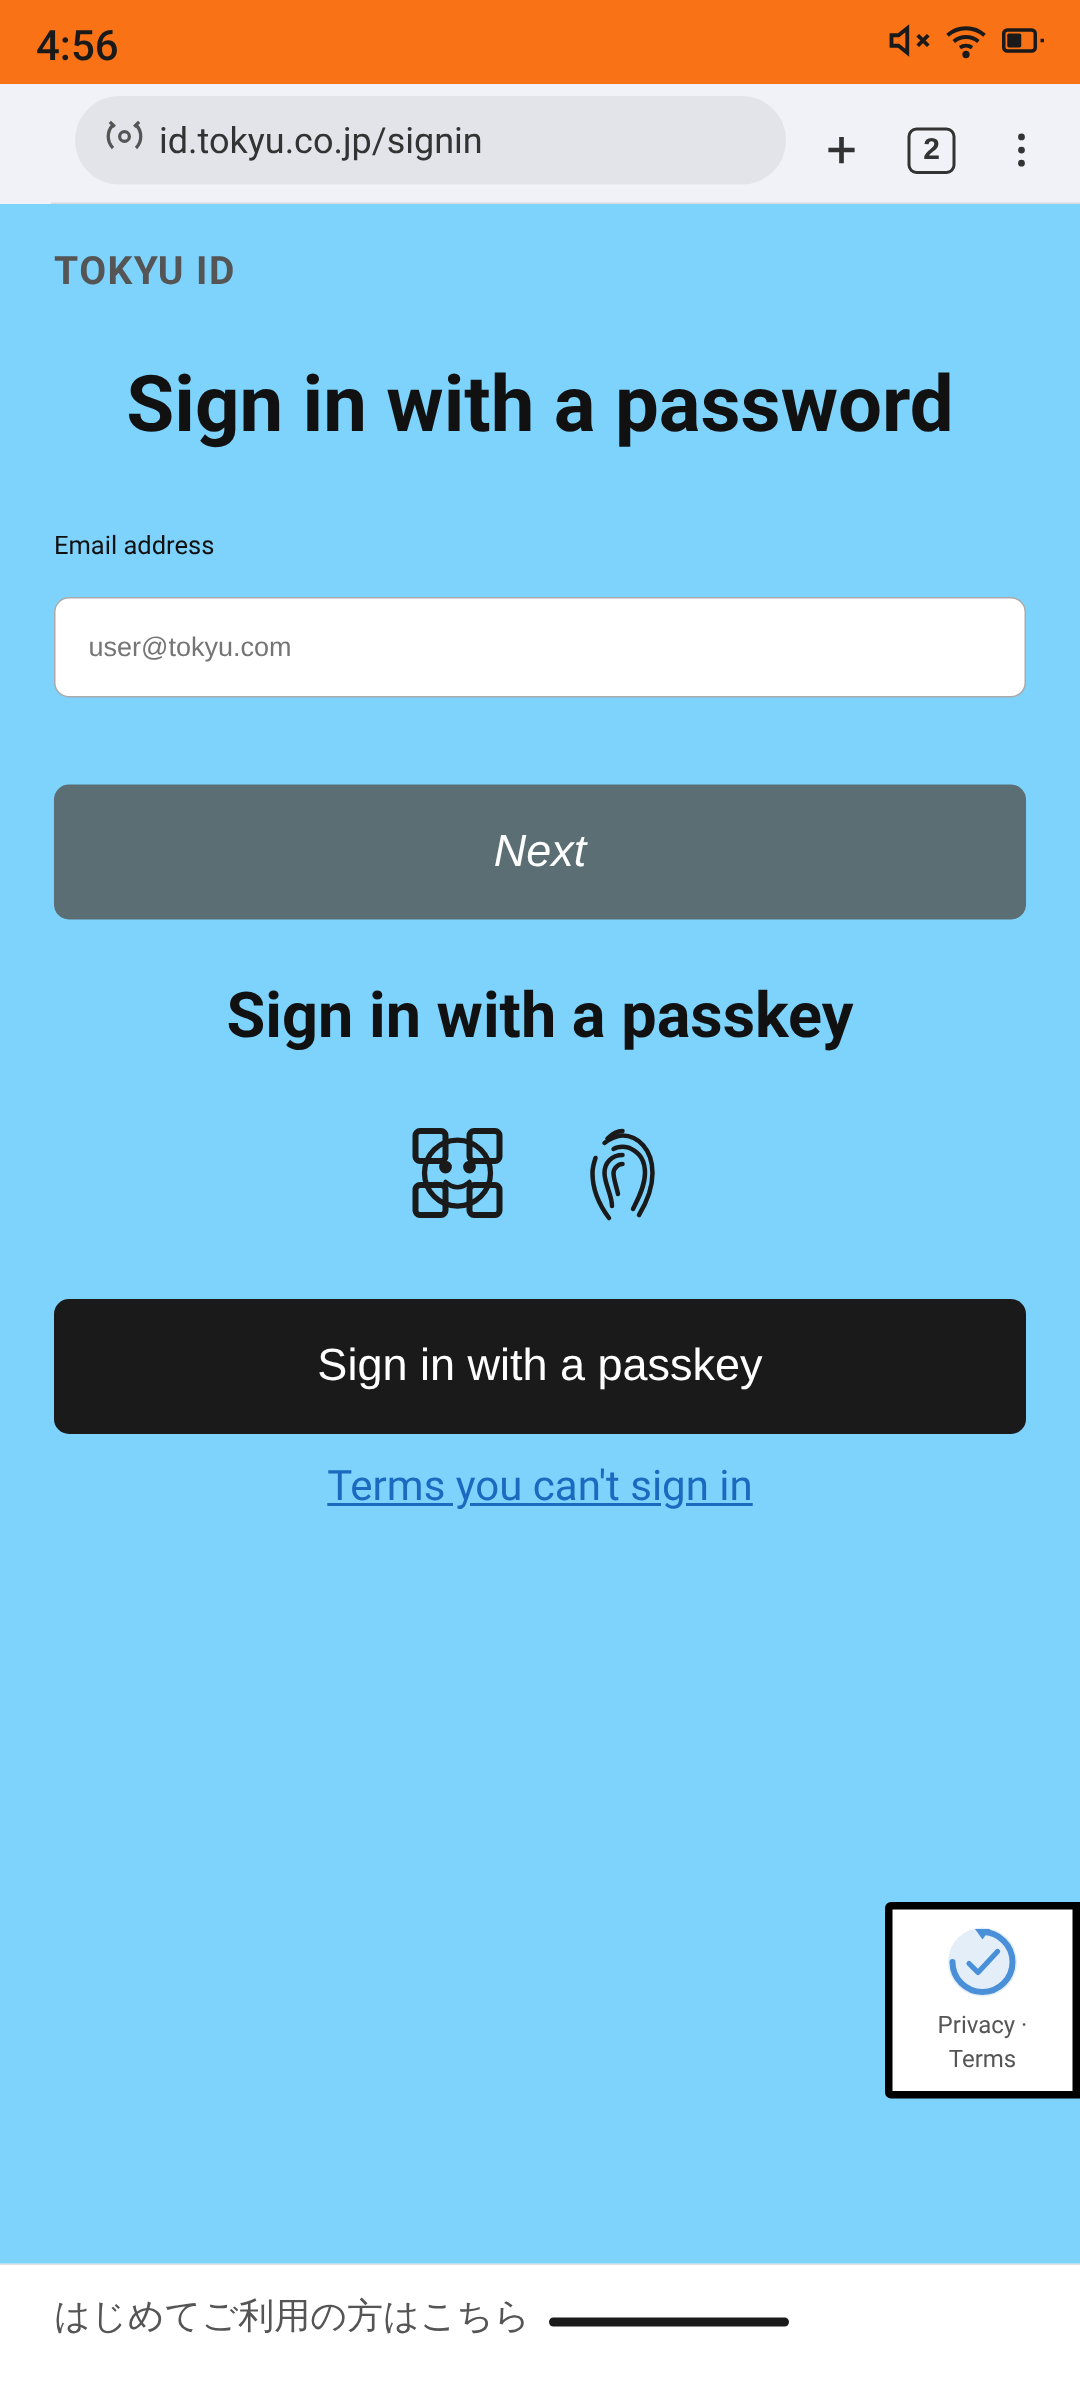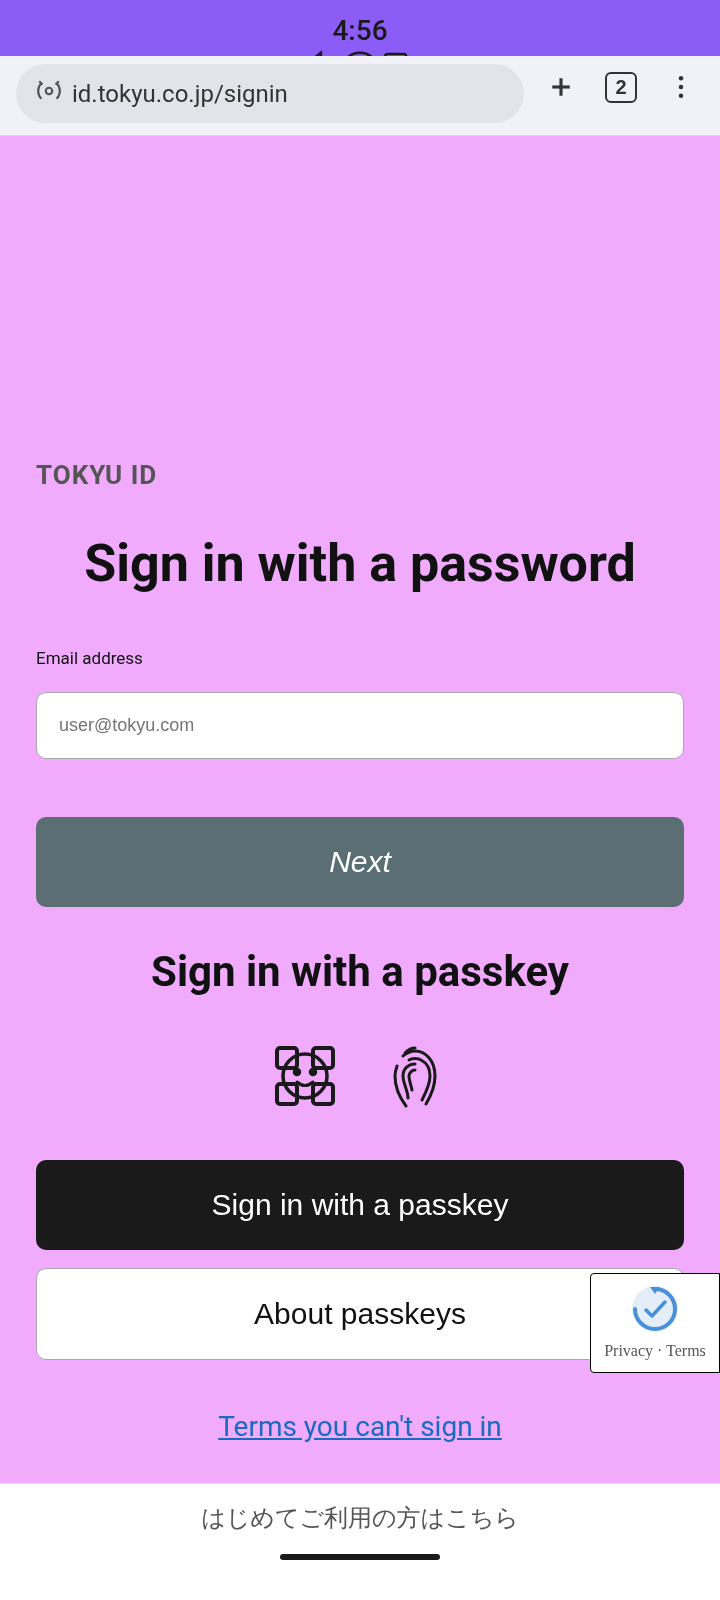--- a/index.html
+++ b/index.html
@@ -9,27 +9,26 @@
       width: 720px;
       min-height: 1600px;
       background: #f0f2f7;
       font-family: -apple-system, BlinkMacSystemFont, 'Segoe UI', Roboto, sans-serif;
       display: flex;
       flex-direction: column;
     }
 
     
     .status-bar {
-      background: #8b5cf6;
+      background: #f97316;
       display: flex;
       justify-content: space-between;
       align-items: center;
       padding: 14px 24px 10px 24px;
       height: 56px;
-      flex-direction: column;
     }
     .status-time {
       font-size: 28px;
       font-weight: 500;
       color: #1a1a1a;
     }
     .status-icons {
       display: flex;
       align-items: center;
       gap: 10px;
@@ -37,23 +36,24 @@
     .status-icon {
       font-size: 22px;
       color: #1a1a1a;
     }
 
     
     .browser-bar {
       background: #f0f2f7;
       padding: 8px 16px 12px 16px;
       display: flex;
-      align-items: flex-start;
+      align-items: flex-end;
       gap: 14px;
       border-bottom: 1px solid #d8dae0;
+      margin-left: 34px;
     }
     .url-bar {
       flex: 1;
       background: #e2e4ea;
       border-radius: 50px;
       padding: 14px 20px;
       display: flex;
       align-items: center;
       gap: 10px;
     }
@@ -81,27 +81,26 @@
       border: 2px solid #333;
       border-radius: 6px;
       padding: 2px 8px;
       font-size: 20px;
       font-weight: 600;
       color: #333;
     }
 
     
     .main-content {
-      background: #f0abfc;
+      background: #7dd3fc;
       flex: 1;
       padding: 30px 36px 0 36px;
       display: flex;
       flex-direction: column;
       position: relative;
-      justify-content: flex-end;
     }
 
     .brand-logo {
       font-size: 26px;
       font-weight: 700;
       color: #555;
       letter-spacing: 1px;
       margin-bottom: 40px;
     }
 
@@ -212,29 +211,28 @@
       margin-bottom: 40px;
       cursor: pointer;
     }
 
     
     .recaptcha-badge {
       position: absolute;
       bottom: 110px;
       right: 0;
       background: #fff;
-      border: 1px solid #000000;
+      border: 5px solid #000000;
       border-radius: 4px 0 0 4px;
       padding: 10px 12px;
       display: flex;
       flex-direction: column;
       align-items: center;
       width: 130px;
       font-size: 14px;
-      font-family: Liberation Serif, serif;
     }
 
     .recaptcha-logo {
       width: 50px;
       height: 50px;
       margin-bottom: 6px;
     }
 
     .recaptcha-text {
       font-size: 16px;
@@ -242,21 +240,21 @@
       text-align: center;
       line-height: 1.4;
     }
 
     
     .footer {
       background: #fff;
       padding: 18px 36px 40px 36px;
       border-top: 1px solid #e0e0e0;
       display: flex;
-      flex-direction: column;
+      flex-direction: row;
       align-items: center;
       gap: 12px;
     }
 
     .footer-text {
       font-size: 24px;
       color: #555;
     }
 
     .bottom-bar {
@@ -379,21 +377,20 @@
 
         <path d="M22 30 C21 33 20 37 20 40 C20 55 28 66 31 70" stroke-width="3" stroke-linecap="round"></path>
 
         <path d="M30 17 C33 14 37 12 40 12" stroke-width="3" stroke-linecap="round"></path>
       </svg>
     </span>
   </div>
 
   <button class="btn-passkey">Sign in with a passkey</button>
 
-  <button class="btn-about">About passkeys</button>
 
   <a class="link-trouble" href="#">Terms you can't sign in</a>
 
   <div class="recaptcha-badge">
 
     <svg class="recaptcha-logo" viewBox="0 0 50 50" fill="none">
 
       <circle cx="25" cy="25" r="23" fill="#4a90d9" opacity="0.15"></circle>
       <path d="M25 5 A20 20 0 1 1 5 25" stroke="#4a90d9" stroke-width="4" fill="none" stroke-linecap="round"></path>
       <polygon points="20,3 30,3 25,10" fill="#4a90d9"></polygon>

